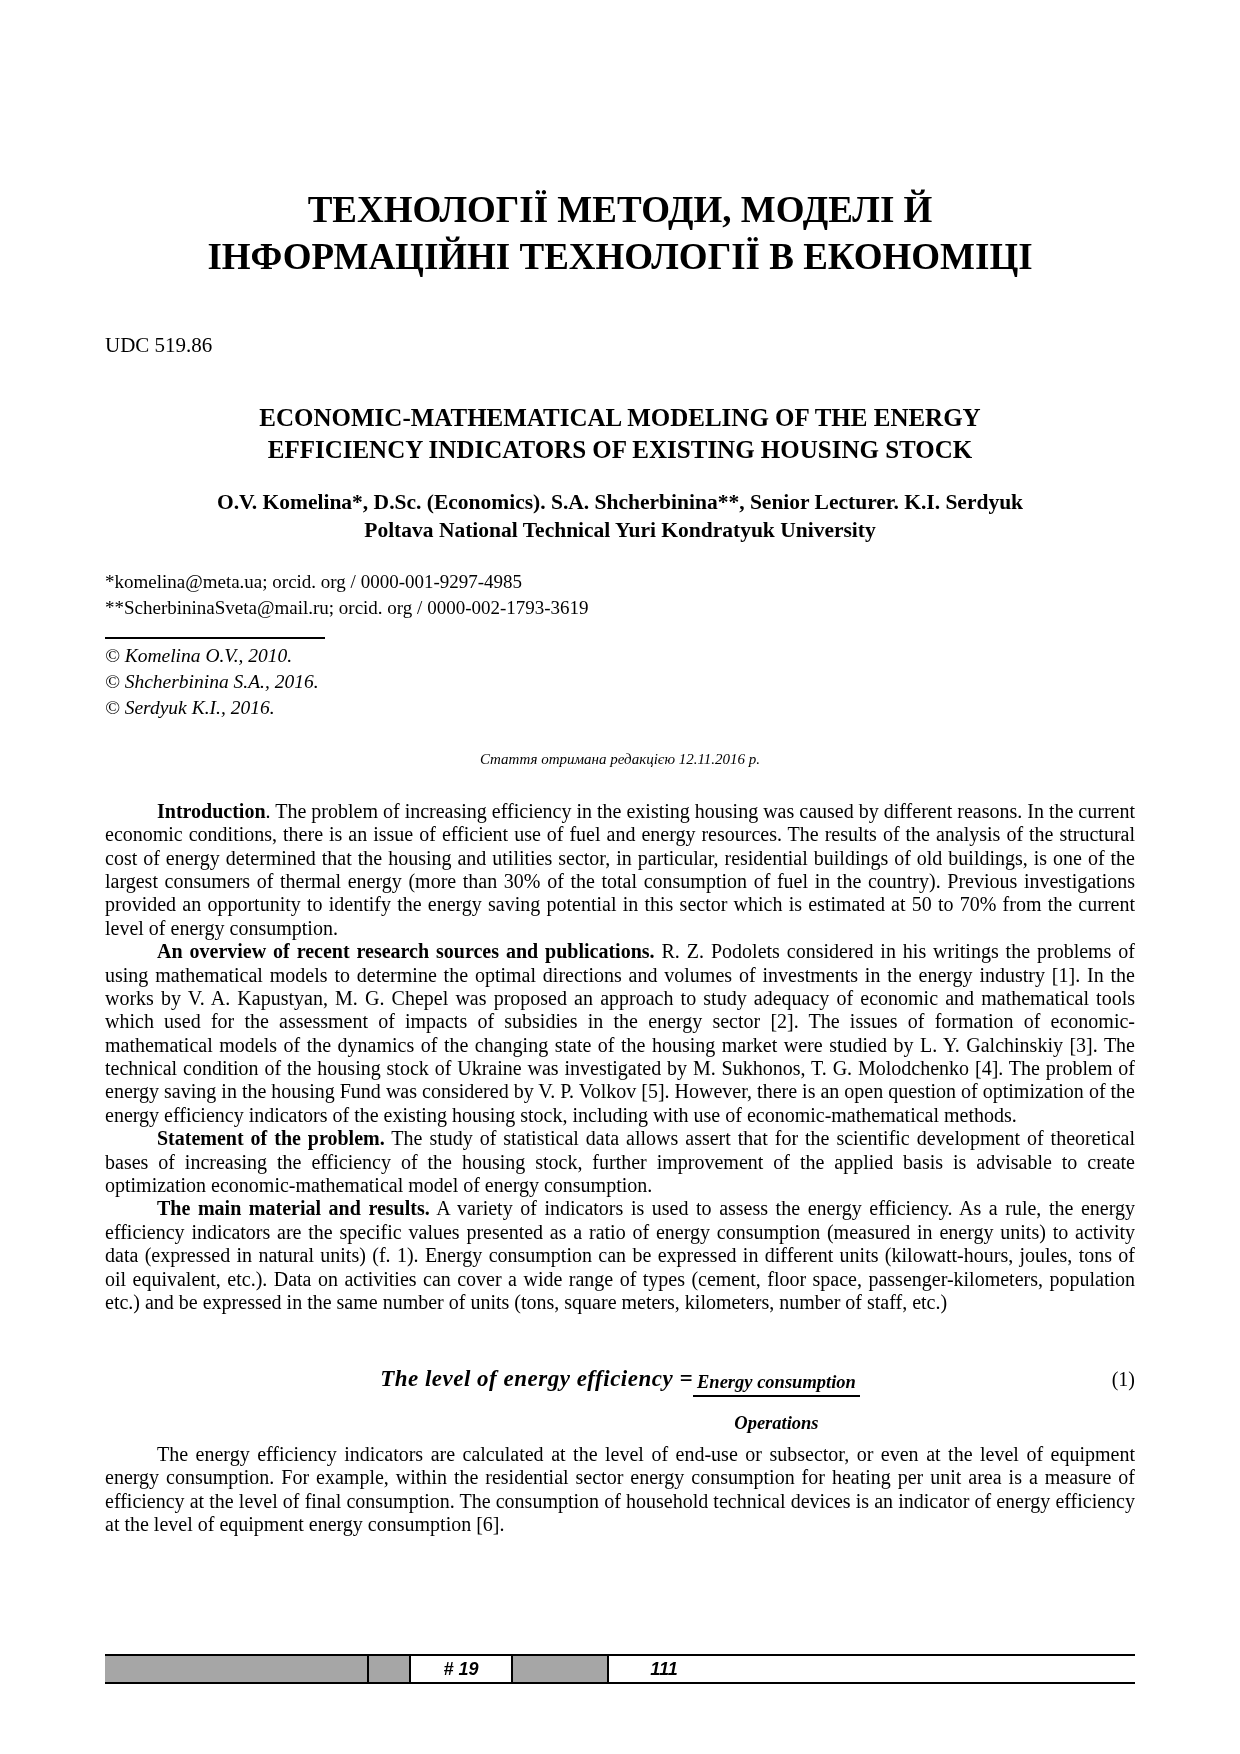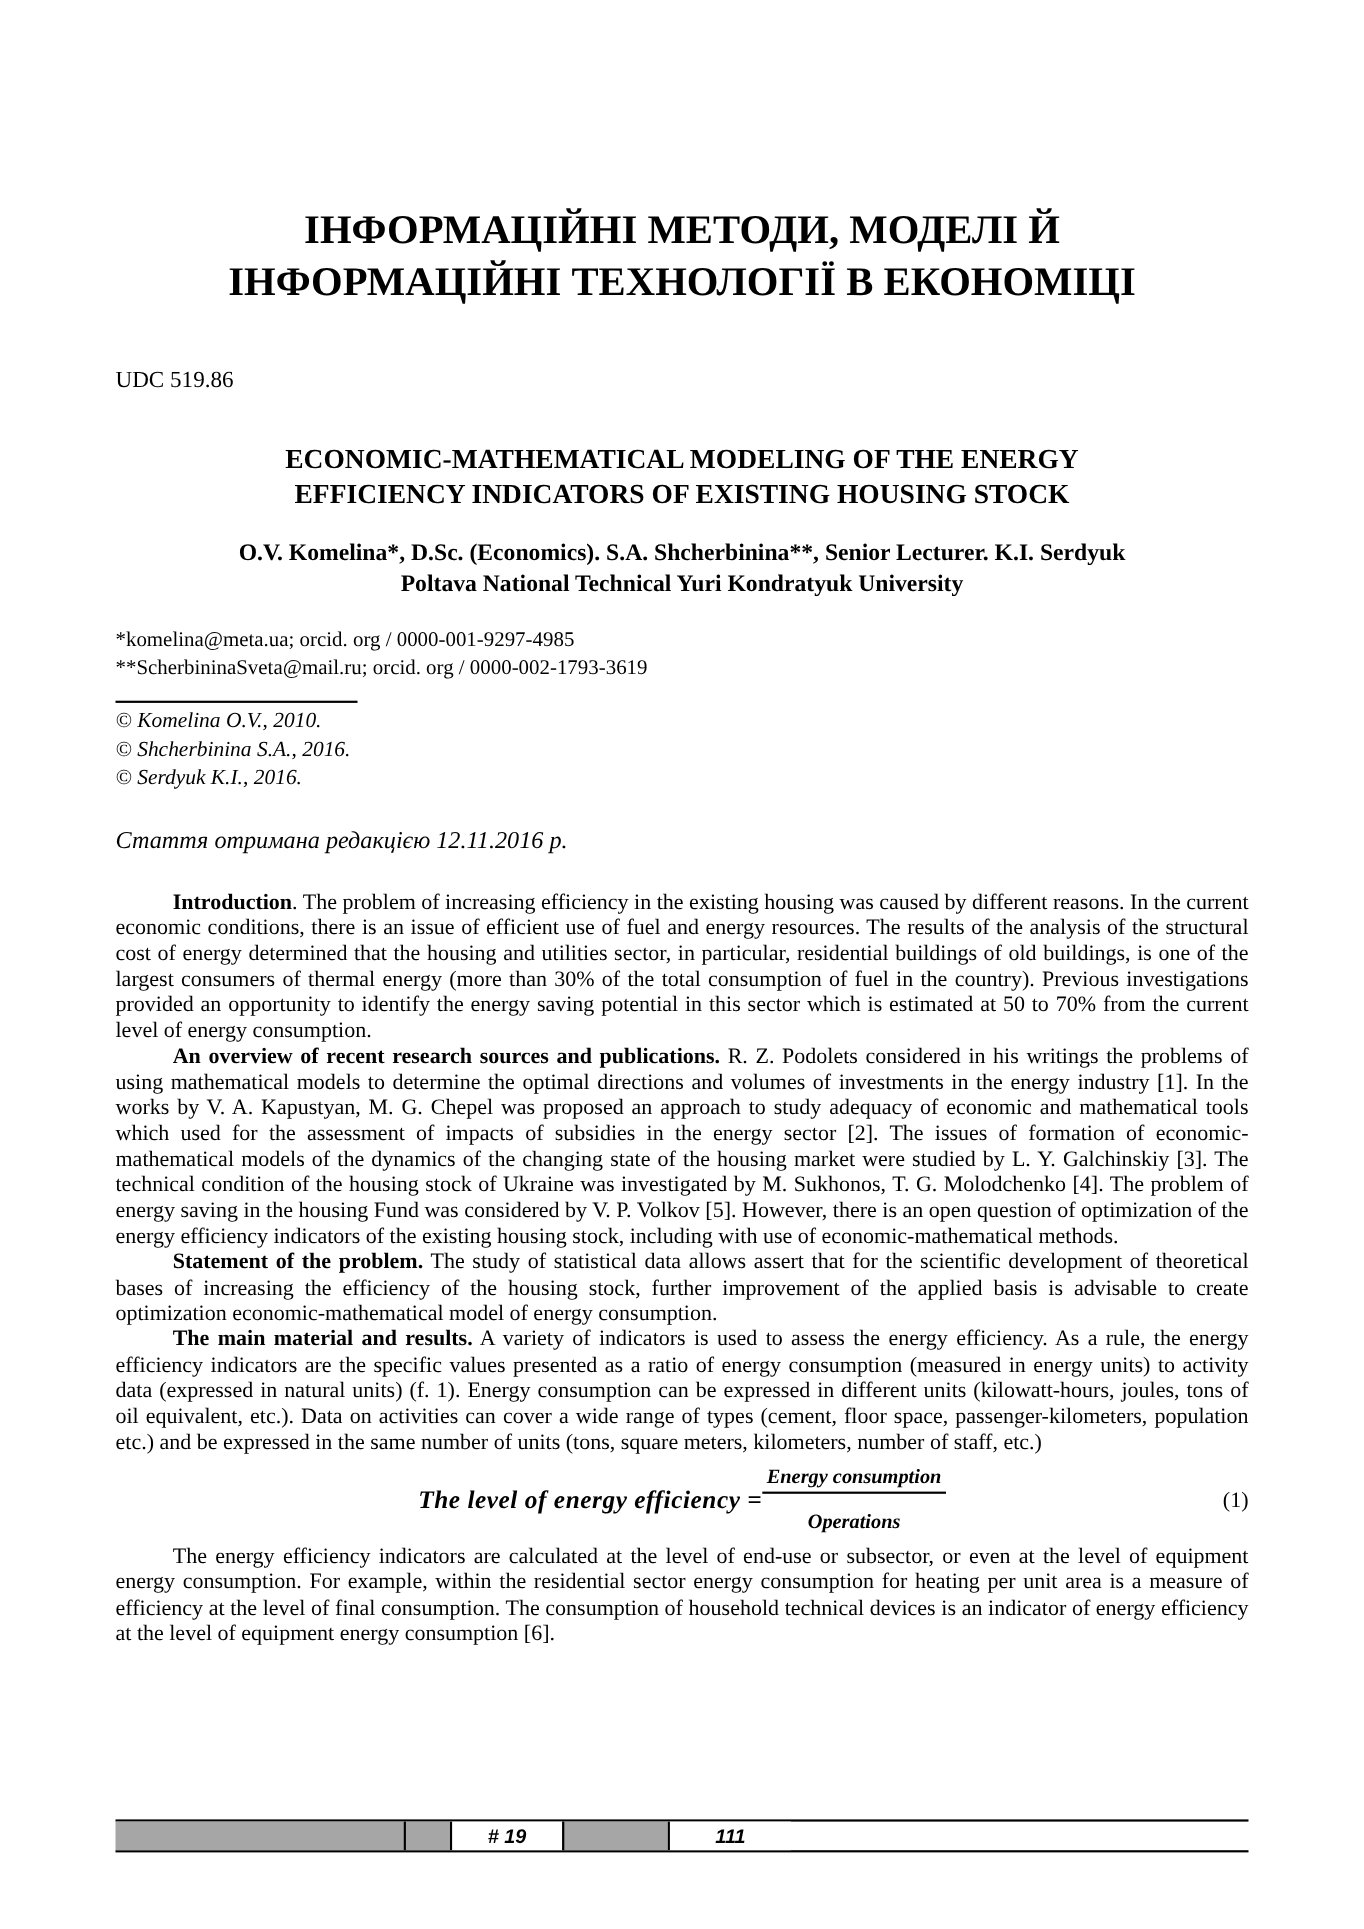--- a/index.html
+++ b/index.html
@@ -13,28 +13,28 @@
   .content { position:absolute; top:0; left:105px; width:1030px; }
   .main-title { margin-top:186px; text-align:center; font-weight:bold; font-size:37px; line-height:1.28; }
   .udc { margin-top:52px; font-size:21px; }
   .article-title { margin-top:44px; text-align:center; font-weight:bold; font-size:25px; line-height:1.3; }
   .authors-line { margin-top:22px; text-align:center; font-weight:bold; font-size:21.5px; line-height:1.3; }
   .affiliation-line { text-align:center; font-weight:bold; font-size:21.5px; line-height:1.3; }
   .contacts { margin-top:24px; font-size:19px; line-height:1.38; }
   .copyright-rule { margin-top:16px; width:220px; border-top:2px solid #000; }
   .copyright-line { font-style:italic; font-size:19.5px; line-height:1.33; }
   .copyright-block { margin-top:4px; }
-  .received { margin-top:30px; font-style:italic; font-size:22px; }
+  .received { margin-top:30px; font-style:italic; font-size:15px;text-align:center; }
   .body-text { margin-top:32px; font-size:20px; line-height:1.17; text-align:justify; }
   .para { text-indent:52px; }
   .para b { font-weight:bold; }
   .formula-row { position:relative; margin:10px 0 8px 0; text-align:center; text-indent:0; }
   .formula-inline { display:inline-flex; align-items:center; font-weight:bold; font-style:italic; }
   .formula-lhs { font-size:23px; letter-spacing:0.5px; }
-  .fraction { display:inline-flex; flex-direction:column; align-items:center; font-size:18.5px; line-height:1.18; }
+  .fraction { display:inline-flex; flex-direction:column; align-items:center; font-size:18.5px; line-height:1.18;margin-top:48px; }
   .fraction .numerator { border-bottom:2px solid #000; padding:0 4px 1px 4px; }
   .fraction .denominator { padding-top:16px; }
   .formula-number { position:absolute; right:0; top:50%; transform:translateY(-50%);
                     font-size:20px; font-style:normal; font-weight:normal; }
   .footer-bar {
     position:absolute; left:105px; right:105px; bottom:70px;
     display:flex; align-items:stretch; height:30px;
     border-top:2.5px solid #000; border-bottom:2.5px solid #000;
     font-family:"Liberation Sans", sans-serif;
     font-weight:bold; font-style:italic; font-size:18px;
@@ -49,21 +49,21 @@
   .cell.c5 { width:96px; }
   .cell.c6 { width:112px; background:#fff; border-right:none; }
 </style>
 </head>
 <body>
 
 <div class="page">
   <div class="content">
 
     <h1 class="main-title">
-      <span>ІНФОРМАЦІЙНІ МЕТОДИ, МОДЕЛІ Й</span><br>
+      <span>ТЕХНОЛОГІЇ МЕТОДИ, МОДЕЛІ Й</span><br>
       <span>ІНФОРМАЦІЙНІ ТЕХНОЛОГІЇ В ЕКОНОМІЦІ</span>
     </h1>
 
     <div class="udc">UDC 519.86</div>
 
     <h2 class="article-title">
       <span>ECONOMIC-MATHEMATICAL MODELING OF THE ENERGY</span><br>
       <span>EFFICIENCY INDICATORS OF EXISTING HOUSING STOCK</span>
     </h2>
 

